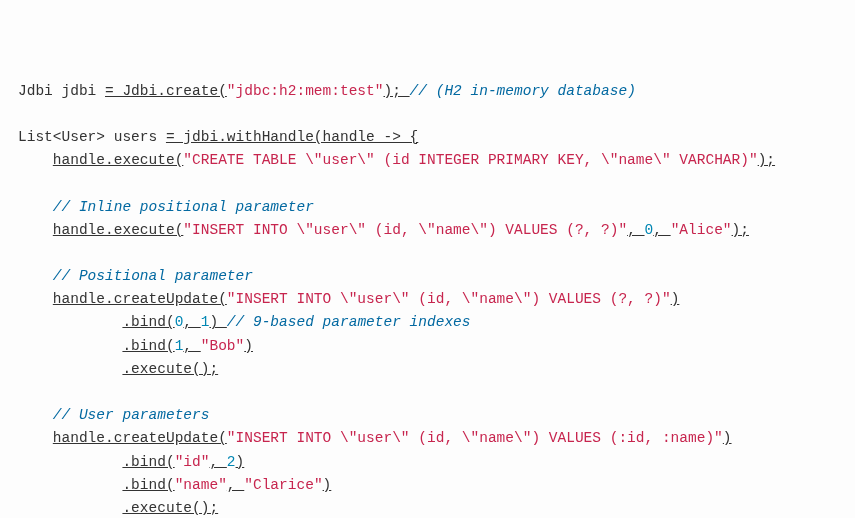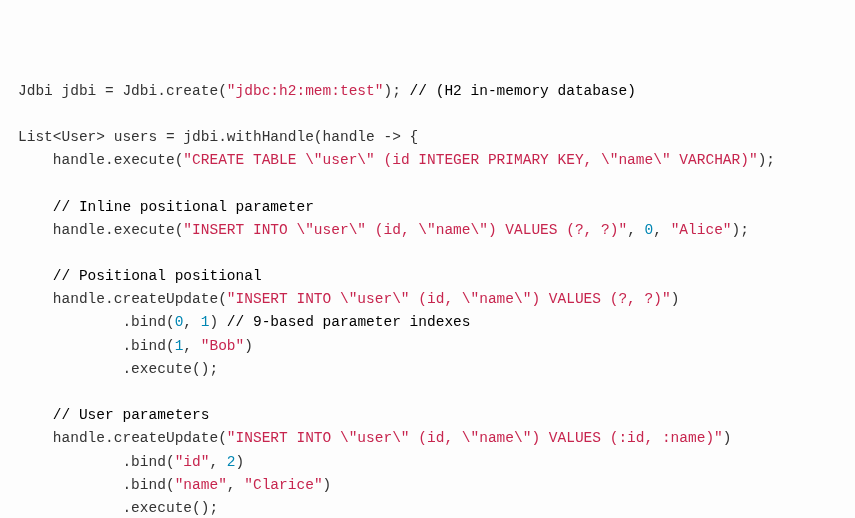--- a/index.html
+++ b/index.html
@@ -10,36 +10,36 @@
     background: #fdfdfd;
     color: #333;
     padding: 10px 0 10px 18px;
     white-space: pre;
     overflow: hidden;
   }
   .code-block { }
   .tok-type { color: #333; margin-top: 27px; }
   .tok-str { color: #c7254e; }
   .tok-num { color: #0086b3; }
-  .tok-comment { color: #000000; }
-  .tok-punc { color: #333; }
+  .tok-comment { color: #0369a1; font-style: italic; }
+  .tok-punc { color: #333; text-decoration: underline; }
 </style>
 </head>
 <body>
 
 
 <div class="code-block" id="code-container"><span class="tok-type">Jdbi jdbi </span><span class="tok-punc">= Jdbi.create(</span><span class="tok-str">"jdbc:h2:mem:test"</span><span class="tok-punc">); </span><span class="tok-comment">// (H2 in-memory database)</span>
 <span></span>
 <span class="tok-type">List&lt;User&gt; users </span><span class="tok-punc">= jdbi.withHandle(handle -&gt; {</span>
     <span class="tok-punc">handle.execute(</span><span class="tok-str">"CREATE TABLE \"user\" (id INTEGER PRIMARY KEY, \"name\" VARCHAR)"</span><span class="tok-punc">);</span>
 <span></span>
     <span class="tok-comment">// Inline positional parameter</span>
     <span class="tok-punc">handle.execute(</span><span class="tok-str">"INSERT INTO \"user\" (id, \"name\") VALUES (?, ?)"</span><span class="tok-punc">, </span><span class="tok-num">0</span><span class="tok-punc">, </span><span class="tok-str">"Alice"</span><span class="tok-punc">);</span>
 <span></span>
-    <span class="tok-comment">// Positional positional</span>
+    <span class="tok-comment">// Positional parameter</span>
     <span class="tok-punc">handle.createUpdate(</span><span class="tok-str">"INSERT INTO \"user\" (id, \"name\") VALUES (?, ?)"</span><span class="tok-punc">)</span>
             <span class="tok-punc">.bind(</span><span class="tok-num">0</span><span class="tok-punc">, </span><span class="tok-num">1</span><span class="tok-punc">) </span><span class="tok-comment">// 9-based parameter indexes</span>
             <span class="tok-punc">.bind(</span><span class="tok-num">1</span><span class="tok-punc">, </span><span class="tok-str">"Bob"</span><span class="tok-punc">)</span>
             <span class="tok-punc">.execute();</span>
 <span></span>
     <span class="tok-comment">// User parameters</span>
     <span class="tok-punc">handle.createUpdate(</span><span class="tok-str">"INSERT INTO \"user\" (id, \"name\") VALUES (:id, :name)"</span><span class="tok-punc">)</span>
             <span class="tok-punc">.bind(</span><span class="tok-str">"id"</span><span class="tok-punc">, </span><span class="tok-num">2</span><span class="tok-punc">)</span>
             <span class="tok-punc">.bind(</span><span class="tok-str">"name"</span><span class="tok-punc">, </span><span class="tok-str">"Clarice"</span><span class="tok-punc">)</span>
             <span class="tok-punc">.execute();</span>

